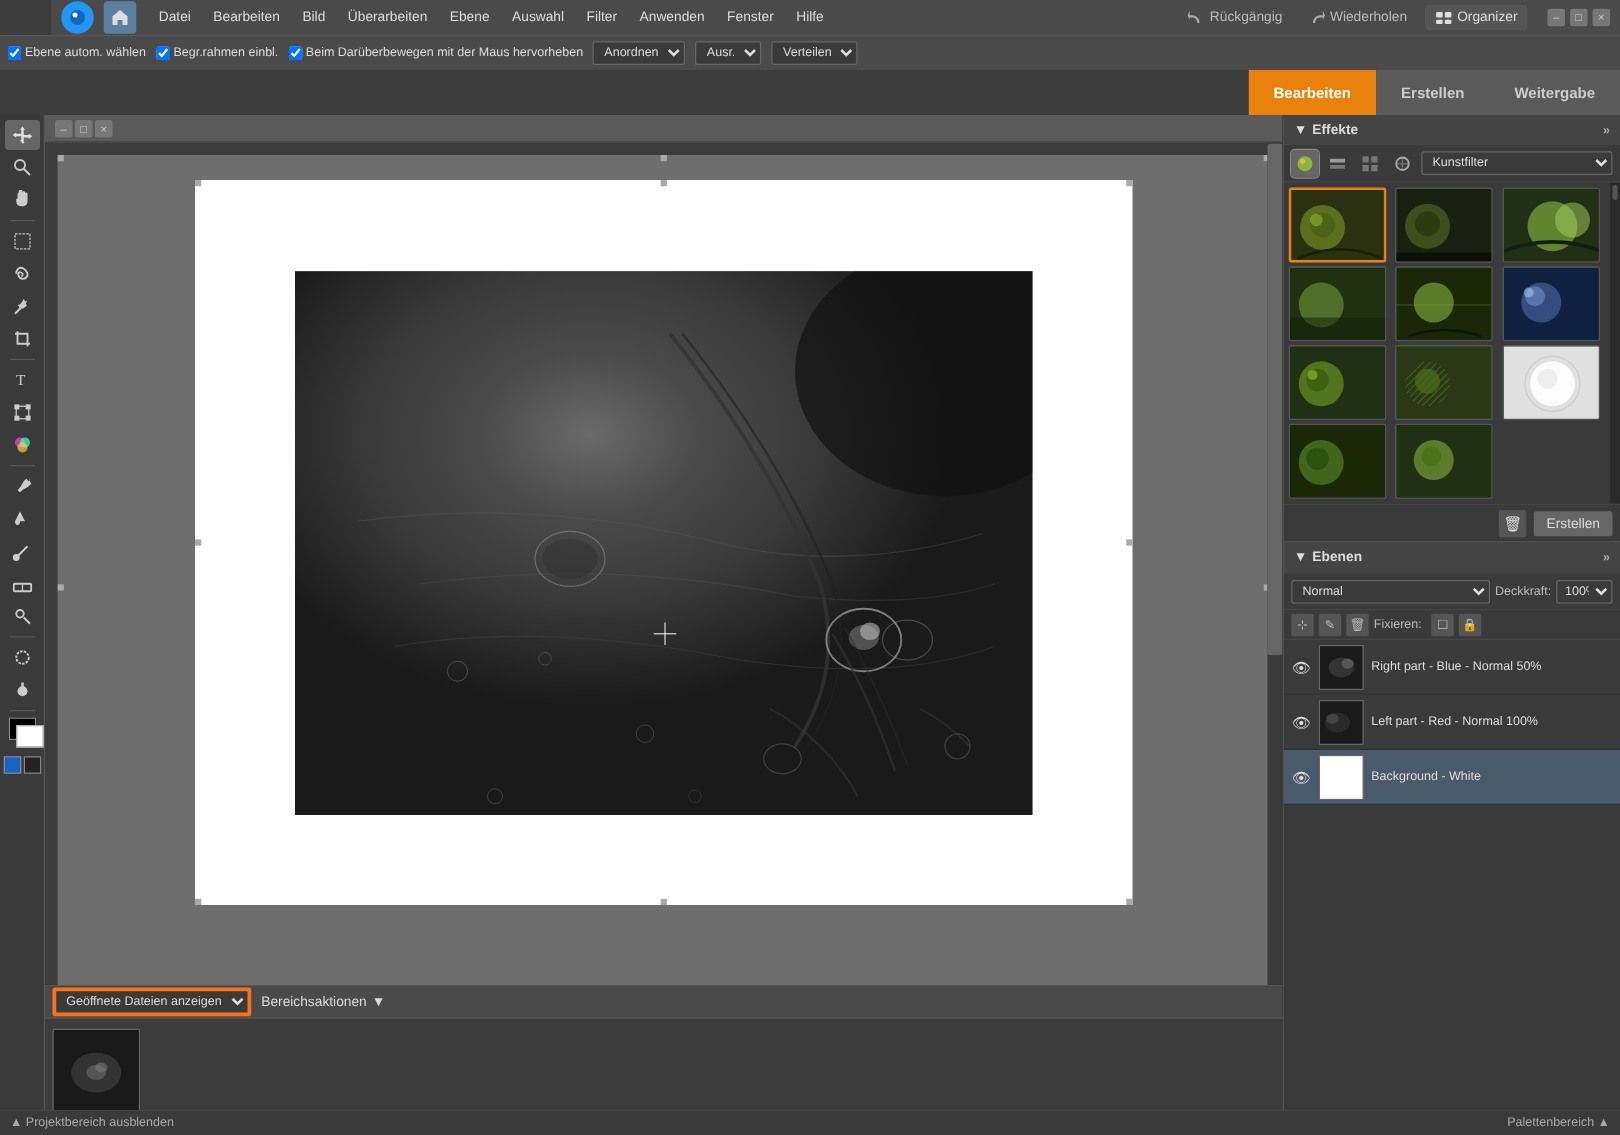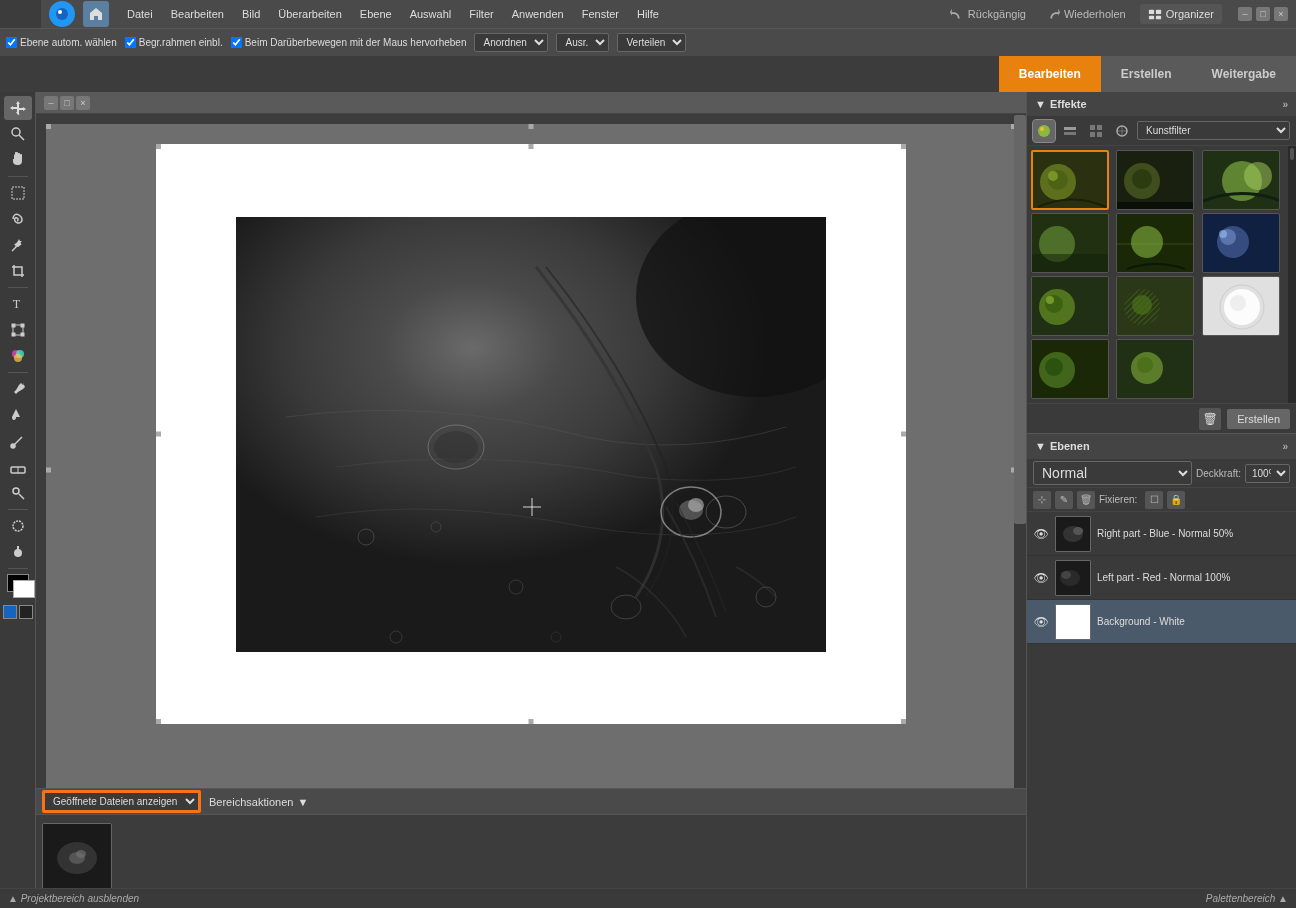--- a/index.html
+++ b/index.html
@@ -80,21 +80,21 @@
     .effect-thumb.selected { border: 2px solid #e8820c; }
     #effects-footer { height: 30px; display: flex; align-items: center; justify-content: flex-end; padding: 0 6px; gap: 6px; border-top: 1px solid #444; }
     .delete-btn { width: 22px; height: 22px; background: #555; border-radius: 2px; display: flex; align-items: center; justify-content: center; cursor: pointer; font-size: 12px; }
     .apply-btn { background: #666; border: none; color: #ddd; padding: 4px 10px; border-radius: 2px; cursor: pointer; font-size: 11px; }
     .fx-scrollbar { width: 8px; background: #2a2a2a; }
 
     
     #layers-section { flex: 1; display: flex; flex-direction: column; overflow: hidden; }
     #layers-header { background: #444; height: 24px; display: flex; align-items: center; padding: 0 8px; gap: 4px; font-size: 11px; font-weight: bold; cursor: pointer; }
     #layers-toolbar { background: #3a3a3a; height: 30px; display: flex; align-items: center; padding: 0 6px; gap: 4px; border-bottom: 1px solid #444; border-top: 1px solid #444; }
-    .layer-mode-select { background: #3a3a3a; border: 1px solid #666; color: #ddd; padding: 2px 4px; font-size: 14px; border-radius: 2px; flex: 1; }
+    .layer-mode-select { background: #3a3a3a; border: 1px solid #666; color: #ddd; padding: 2px 4px; font-size: 10px; border-radius: 2px; flex: 1; }
     .opacity-label { font-size: 10px; color: #bbb; }
     .opacity-select { background: #3a3a3a; border: 1px solid #666; color: #ddd; padding: 2px 2px; font-size: 10px; border-radius: 2px; width: 45px; }
     #layers-fixbar { height: 24px; display: flex; align-items: center; padding: 0 6px; gap: 4px; border-bottom: 1px solid #444; font-size: 10px; color: #bbb; }
     .fix-icon { width: 18px; height: 18px; background: #555; border-radius: 2px; display: flex; align-items: center; justify-content: center; cursor: pointer; font-size: 10px; }
     #layers-list { flex: 1; overflow-y: auto; }
     .layer-row { height: 44px; display: flex; align-items: center; padding: 0 6px; gap: 6px; border-bottom: 1px solid #333; cursor: pointer; }
     .layer-row.selected { background: #4a5a6a; }
     .layer-eye { width: 16px; height: 16px; display: flex; align-items: center; justify-content: center; cursor: pointer; font-size: 12px; }
     .layer-thumb { width: 36px; height: 36px; background: #2a2a2a; border: 1px solid #666; border-radius: 1px; overflow: hidden; display: flex; align-items: center; justify-content: center; }
     .layer-thumb-white { background: white; }
@@ -658,16 +658,16 @@
           <div class="layer-info">
             <div class="layer-name">Background - White</div>
           </div>
         </div>
       </div>
     </div>
   </div>
 
 </div>
 
-<div style="position:fixed;bottom:0;left:0;right:0;height:20px;background:#3a3a3a;display:flex;align-items:center;padding:0 8px;border-top:1px solid #444;font-size:10px;color:#aaa;justify-content:space-between;z-index:100;font-style:italic;">
+<div style="position:fixed;bottom:0;left:0;right:0;height:20px;background:#3a3a3a;display:flex;align-items:center;padding:0 8px;border-top:1px solid #444;font-size:10px;color:#aaa;justify-content:space-between;z-index:100;">
   <span style="cursor:pointer;">▲ <span>Projektbereich ausblenden</span></span>
   <span style="cursor:pointer;"><span>Palettenbereich</span> ▲</span>
 </div>
 
 </body></html>

